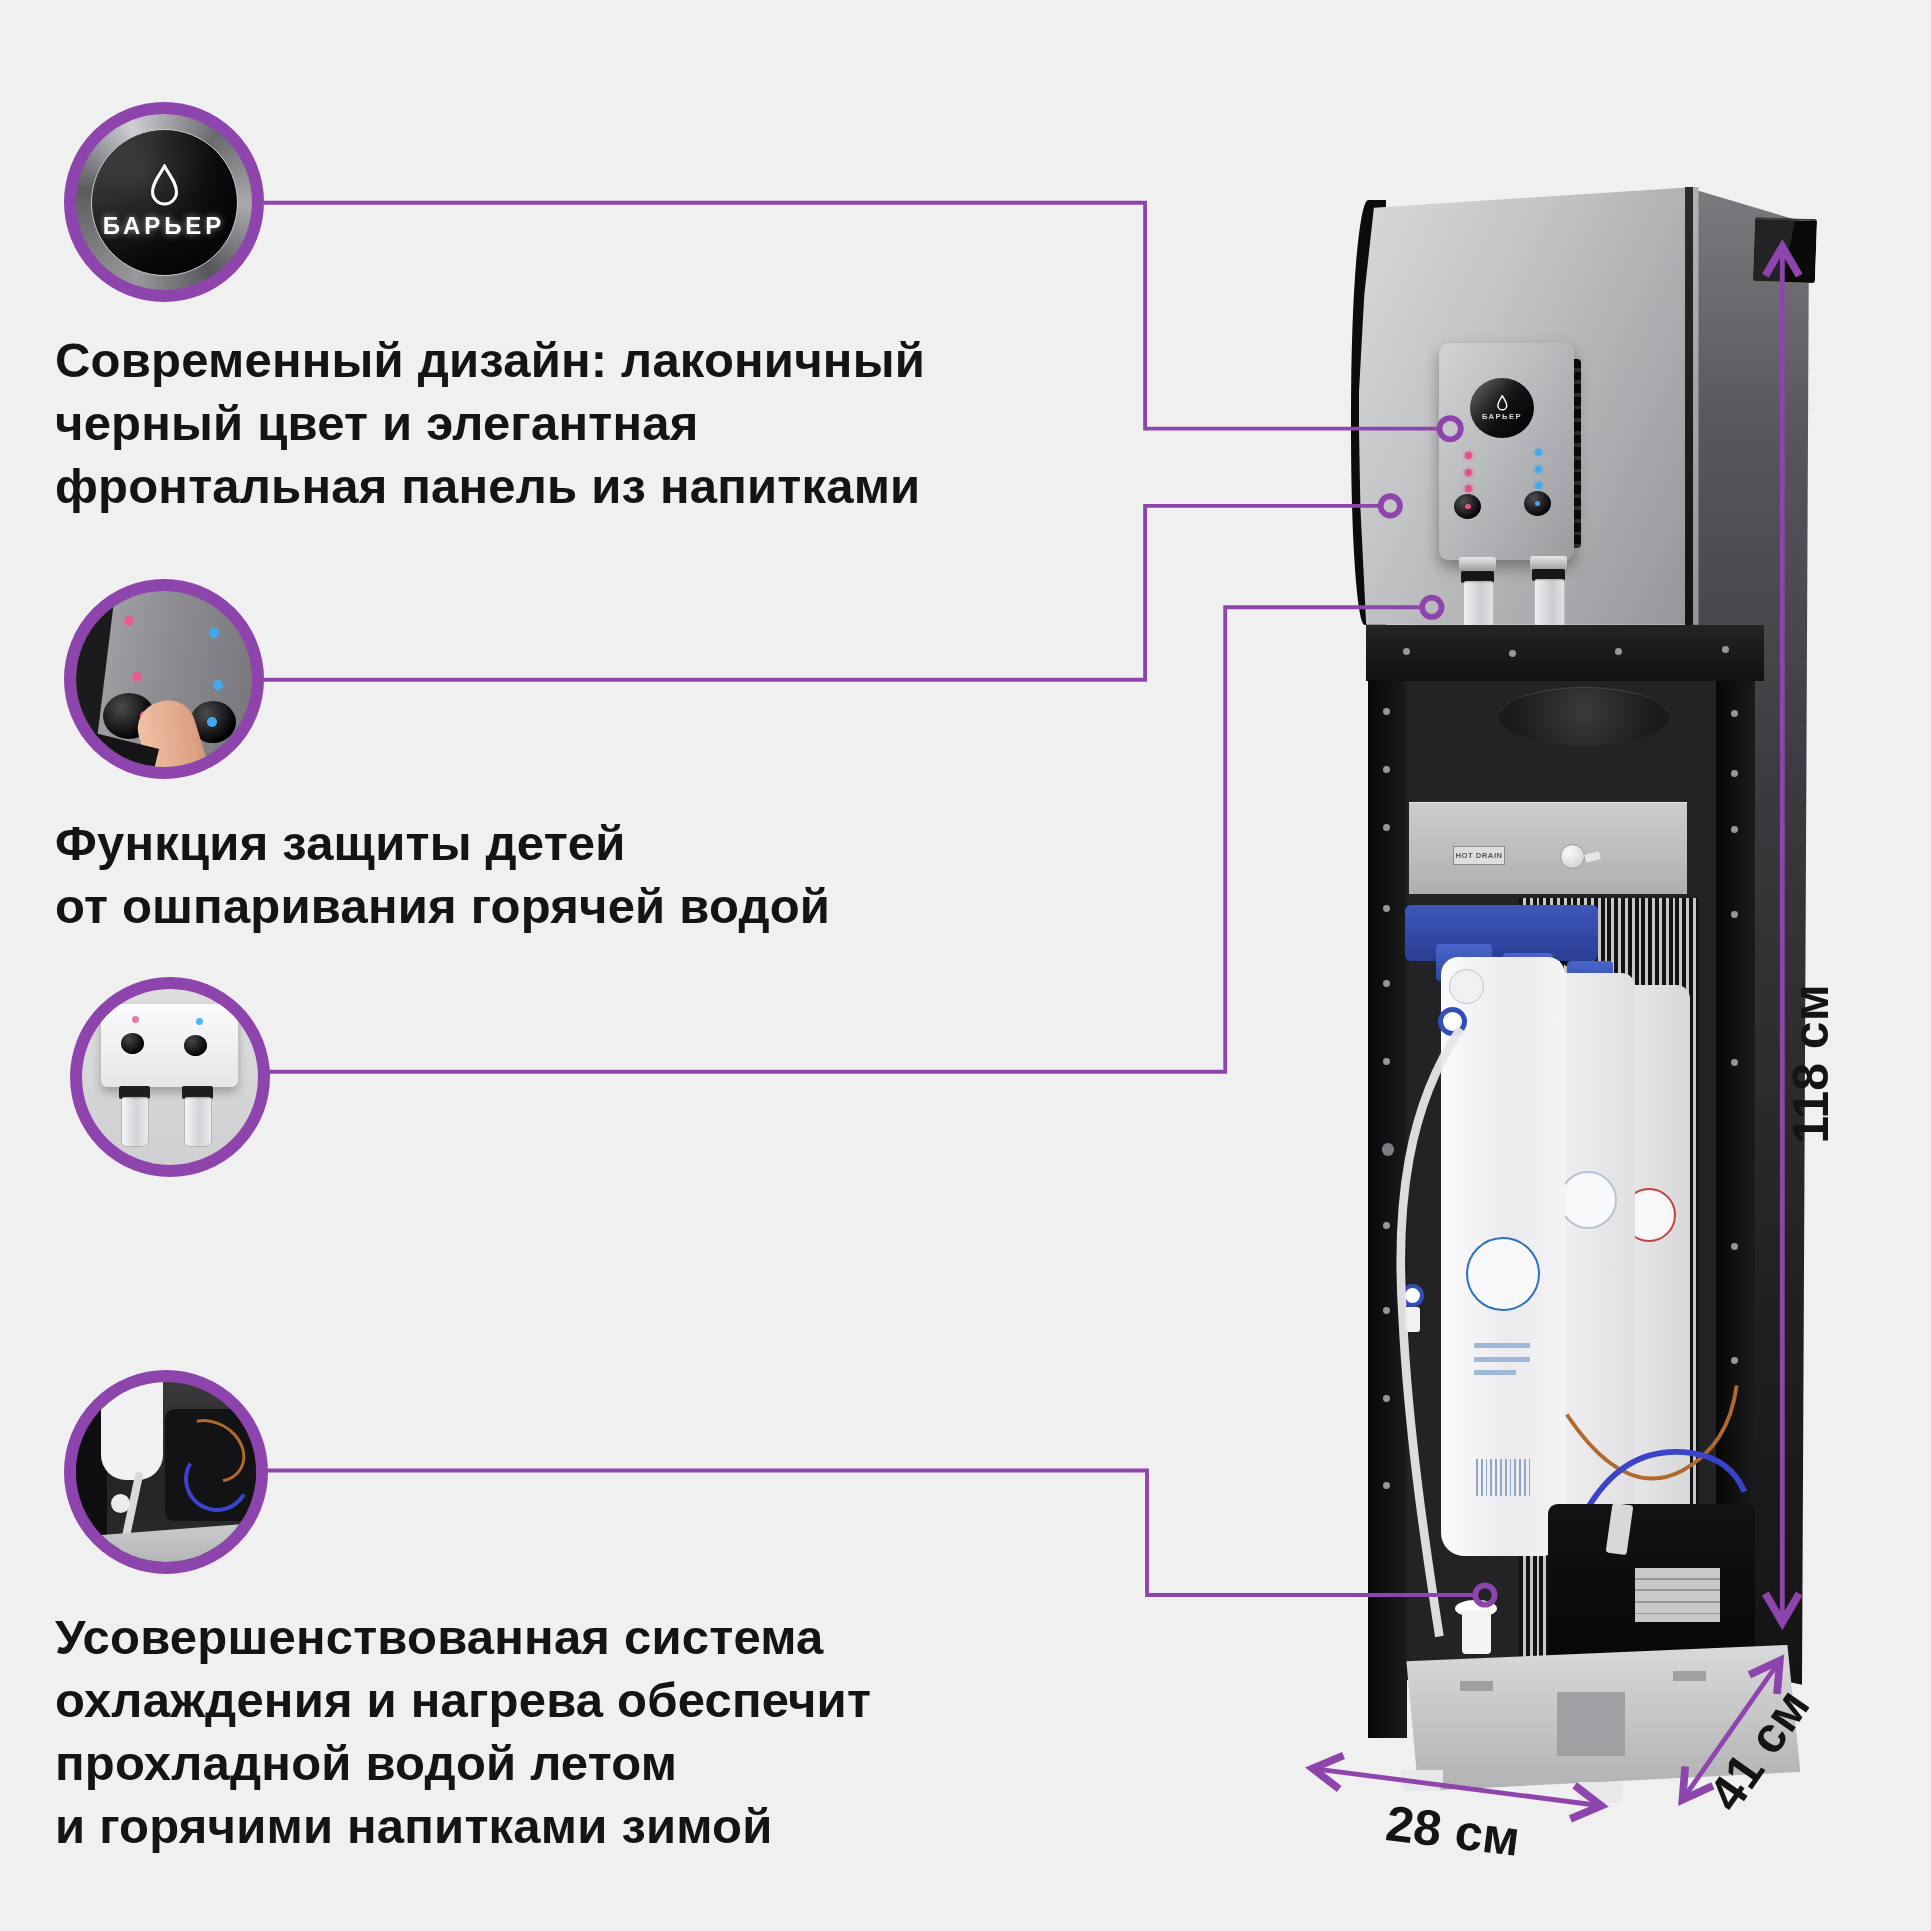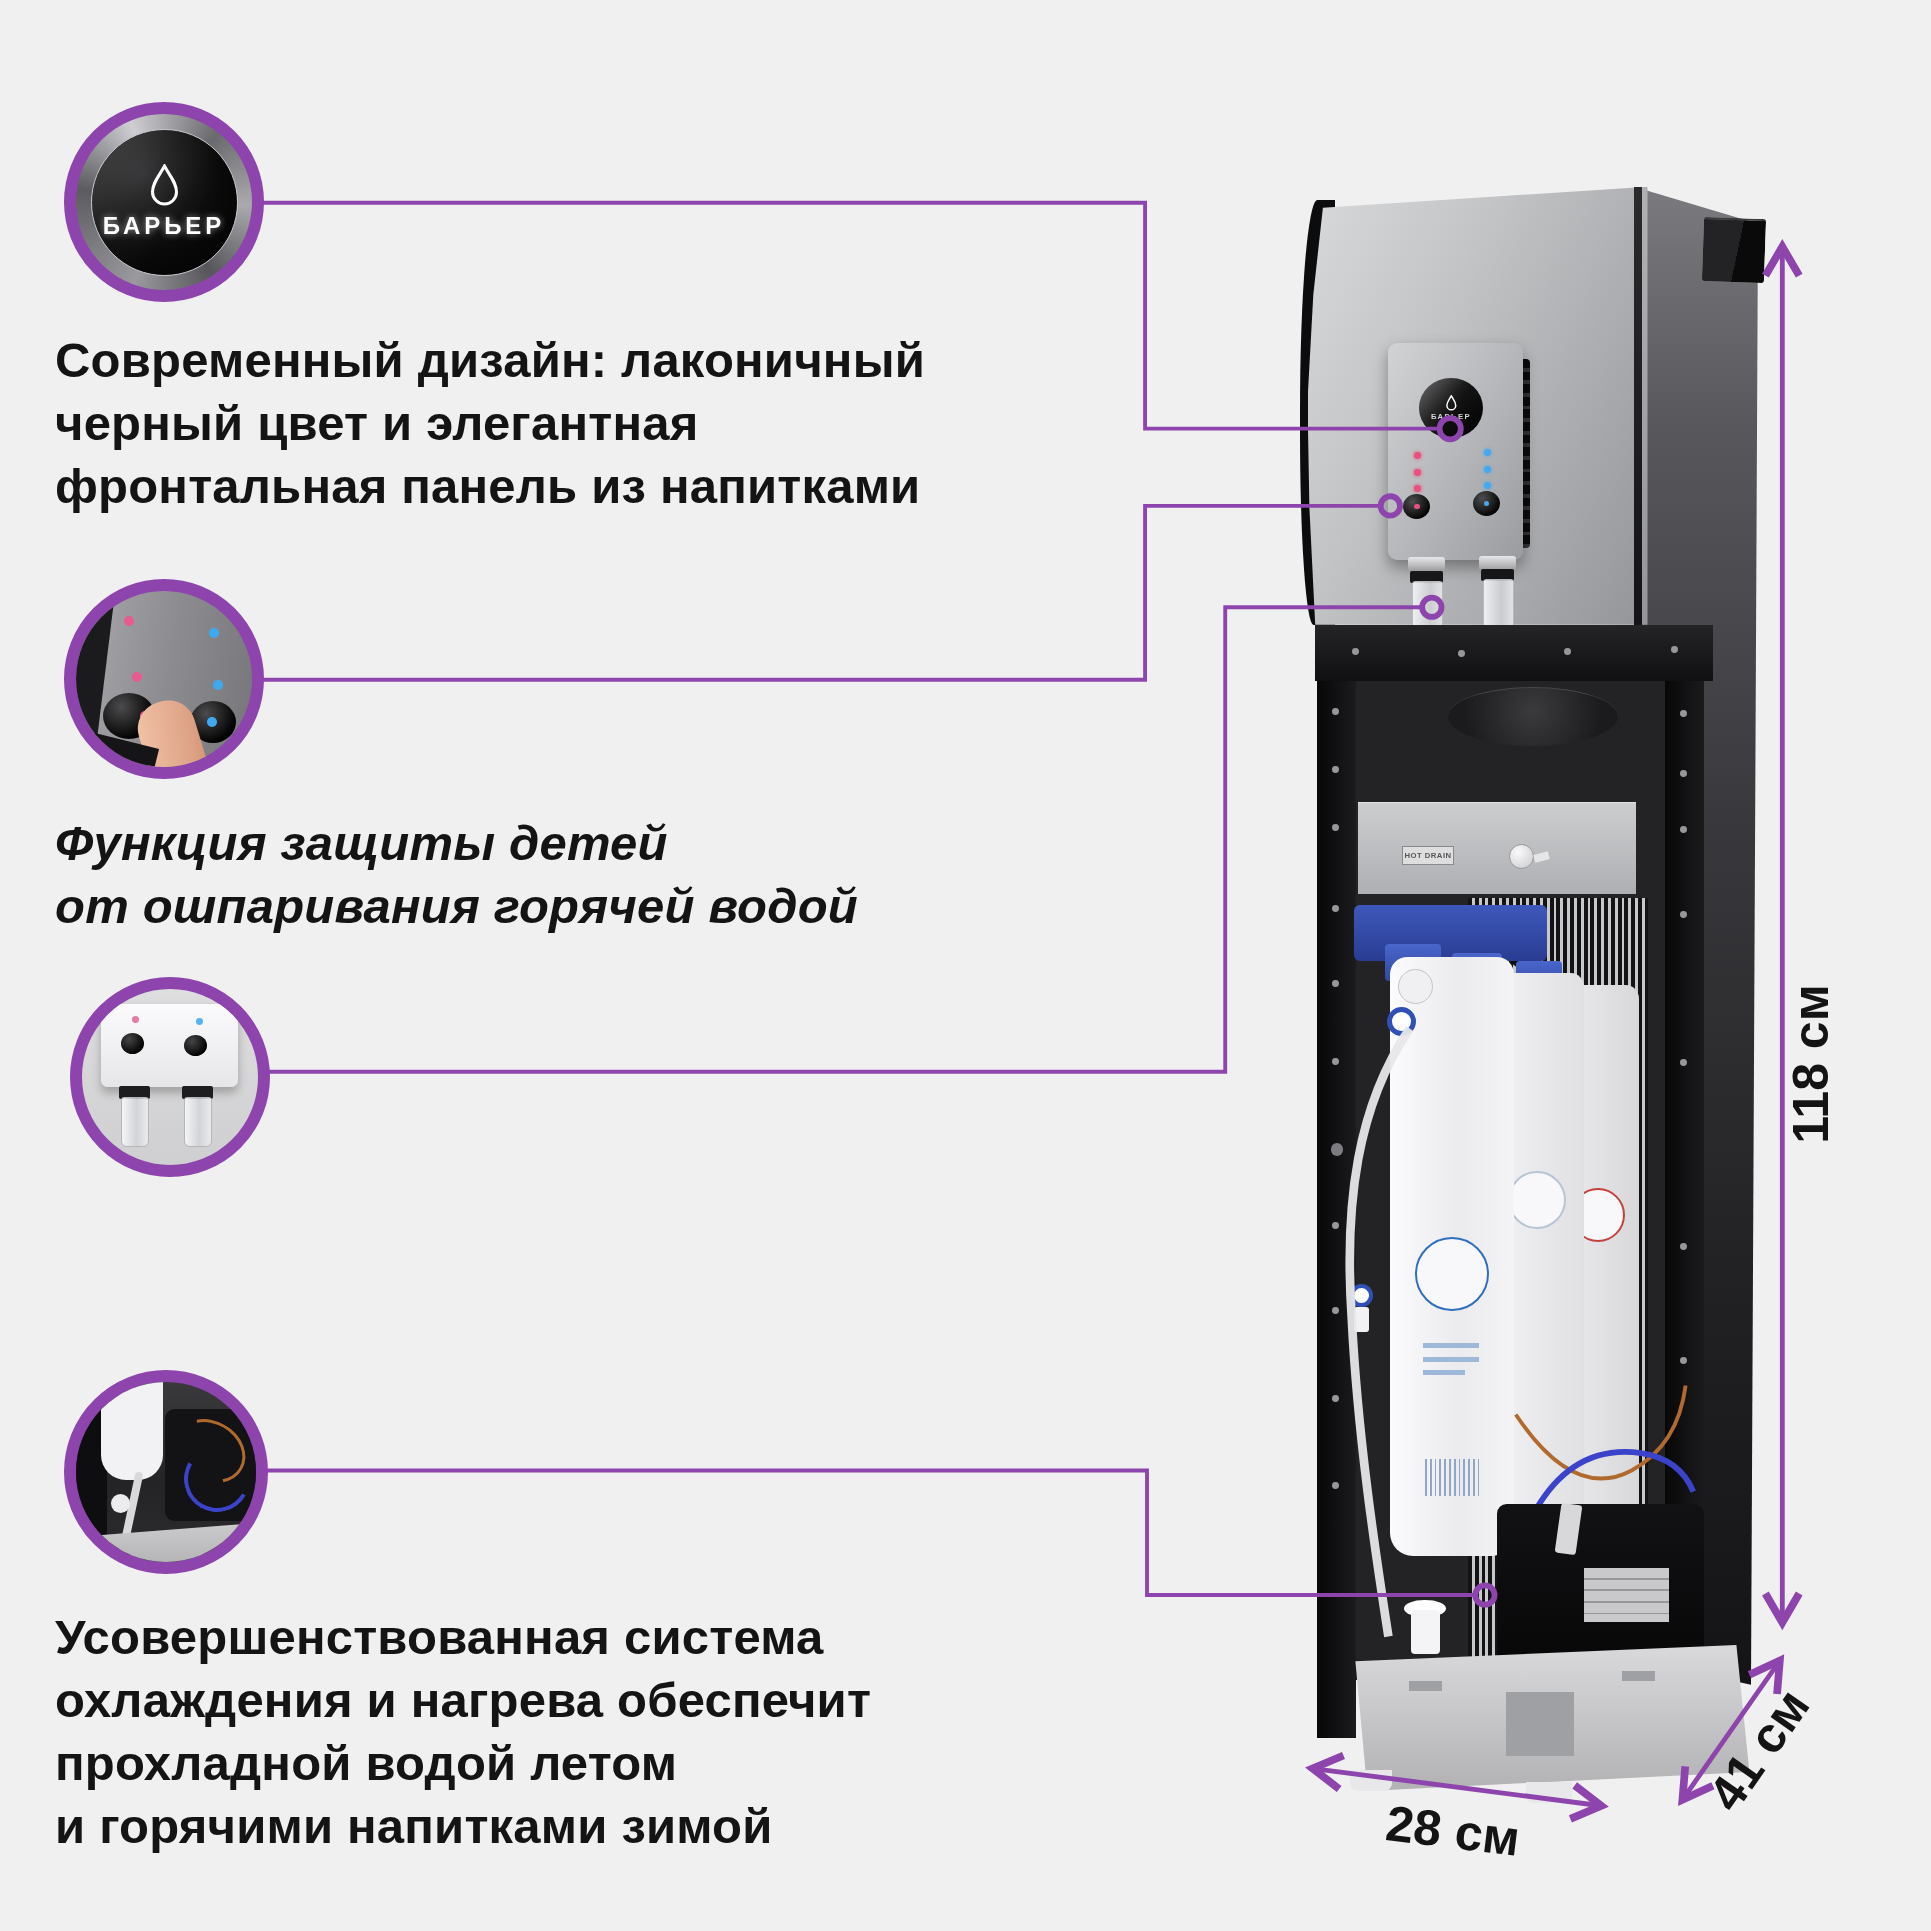--- a/index.html
+++ b/index.html
@@ -51,21 +51,21 @@
   .b4-comp{left:89px;top:27px;width:97px;height:112px;border-radius:9.7px;background:#131315;}
   .b4-base{left:5.8px;top:141px;width:174px;height:41px;background:linear-gradient(180deg,#cbcbcd,#b4b4b6);
     clip-path:polygon(0 13.5px,174px 0,174px 41px,0 41px);}
   .b4-wire1{left:97px;top:39px;width:68px;height:54px;border:3.9px solid #b06a2e;border-radius:50%;
     border-left-color:transparent;border-bottom-color:transparent;transform:rotate(30deg);background:transparent;}
   .b4-wire2{left:108px;top:64px;width:58px;height:58px;border:4.8px solid #3a43c9;border-radius:50%;
     border-top-color:transparent;border-right-color:transparent;transform:rotate(-15deg);background:transparent;}
   .b4-fit{left:35px;top:112px;width:19.3px;height:19.3px;border-radius:50%;background:#ececee;}
 
   
-  .unit{position:absolute;left:1294px;top:179px;width:541px;height:1661px;}
+  .unit{position:absolute;left:1345px;top:179px;width:541px;height:1661px;}
   .unit *{position:absolute;}
   .side{left:346px;top:7.7px;width:118px;height:1498px;
     clip-path:polygon(0 1.9px,118px 37px,111px 1498px,0 1474px);
     background:linear-gradient(180deg,#7b7b7f 0%,#58585c 16%,#39393d 42%,#202022 75%,#141416 100%);}
   .topbox{left:409px;top:39px;width:62px;height:62px;border-radius:2.9px;transform:rotate(2deg);
     background:linear-gradient(100deg,#232325 55%,#0a0a0b 55%);border-top:2.9px solid #3a3a3c;}
   .front-bezel{left:5.8px;top:21px;width:35px;height:425px;background:#0c0c0e;
     border-radius:17.4px 0 0 13.5px / 212px 0 0 193px;}
   .front{left:13.5px;top:7.7px;width:340px;height:438px;
     clip-path:polygon(15.4px 21px,340px 0,340px 438px,7.7px 438px,1.9px 321px,0 214px,5.8px 108px);
@@ -192,21 +192,21 @@
     <div class="b4-comp"></div>
     <div class="b4-wire1"></div>
     <div class="b4-wire2"></div>
     <div class="b4-fit"></div>
     <div class="b4-base"></div>
   </div>
 
   <div class="feature-text" style="top:329px;">Современный дизайн: лаконичный
 черный цвет и элегантная
 фронтальная панель из напитками</div>
-  <div class="feature-text" style="top:812px;font-style:italic;">Функция защиты детей
+  <div class="feature-text" style="top:812px;">Функция защиты детей
 от ошпаривания горячей водой</div>
   <div class="feature-text" style="top:1606px;">Усовершенствованная система
 охлаждения и нагрева обеспечит
 прохладной водой летом
 и горячими напитками зимой</div>
 
   <div class="unit">
     <div class="side"></div>
     <div class="topbox"></div>
     <div class="front-bezel"></div>

